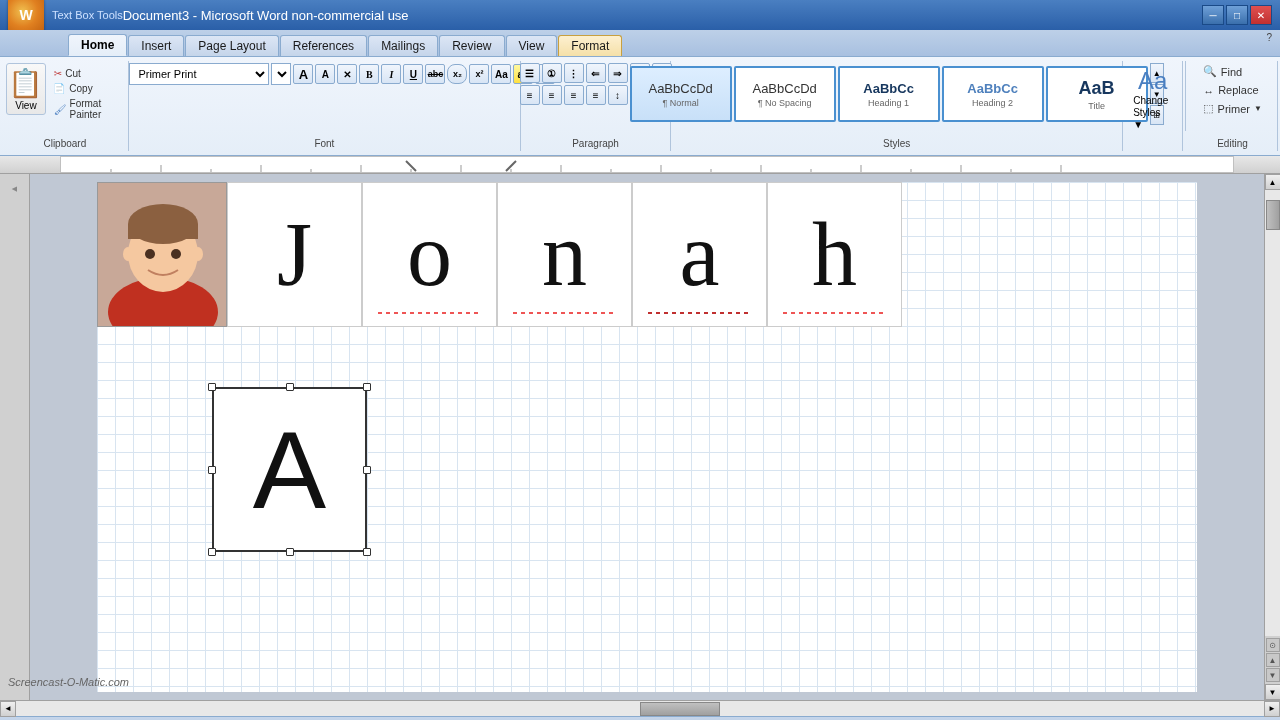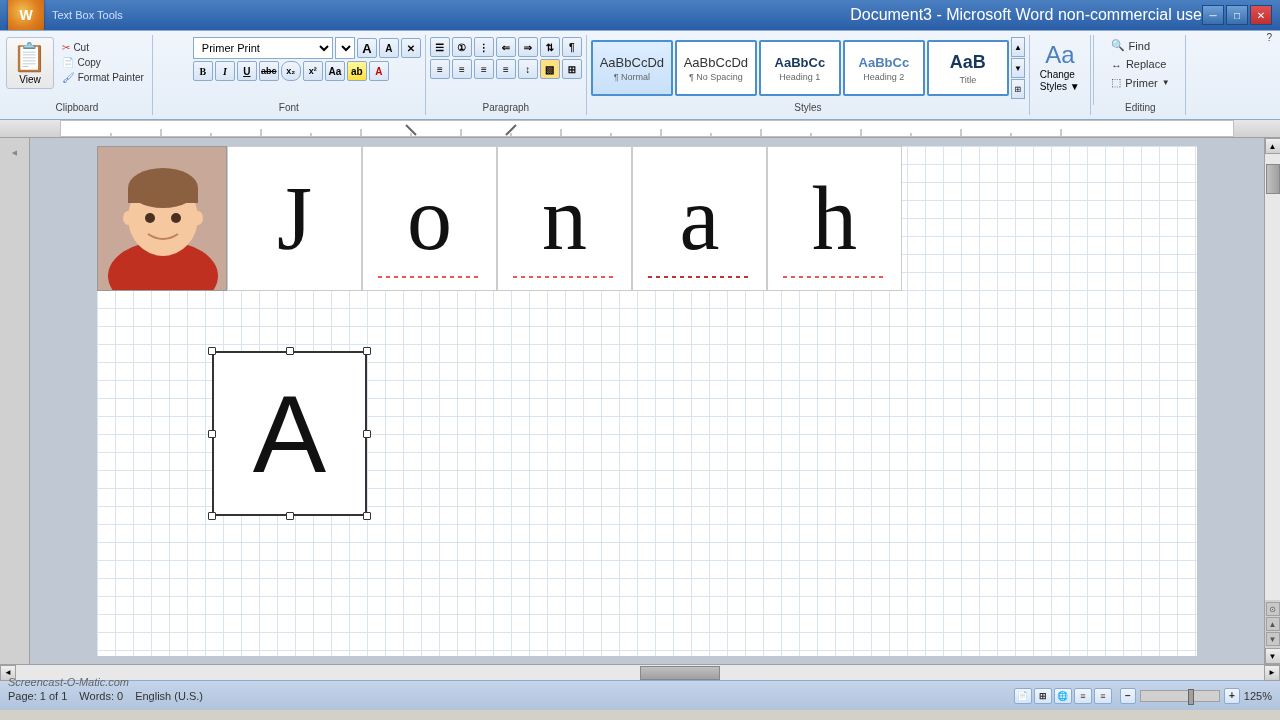--- a/index.html
+++ b/index.html
@@ -10,21 +10,21 @@
       background: linear-gradient(to bottom, #4a7fc1, #2a5fa8);
       height: 30px;
       display: flex;
       align-items: center;
       justify-content: space-between;
       padding: 0 8px;
       color: white;
       font-size: 12px;
     }
     .title-bar-left { display: flex; align-items: center; gap: 8px; }
-    .title-bar-title { flex: 1; text-align: right; font-size: 16px; color: white; }
+    .title-bar-title { flex: 1; text-align: left; font-size: 13px; color: white; }
     .title-bar-controls { display: flex; gap: 2px; }
     .title-btn {
       width: 22px; height: 20px; background: linear-gradient(to bottom, #6fa0d8, #3a6fac);
       border: 1px solid #1a4a88; color: white; font-size: 10px; cursor: pointer;
       display: flex; align-items: center; justify-content: center;
     }
     .title-btn.close { background: linear-gradient(to bottom, #e05050, #c03030); }
 
     
     .ribbon {
@@ -109,21 +109,21 @@
       align-items: center;
       justify-content: center;
       font-size: 10px;
     }
     .small-btn {
       font-size: 10px; color: #333; cursor: pointer; padding: 1px 4px;
       display: flex; align-items: center; gap: 3px;
     }
 
     
-    .font-controls { display: flex; flex-direction: column; gap: 2px; padding-left: 36px; }
+    .font-controls { display: flex; flex-direction: row; gap: 2px; padding-left: 36px; }
     .font-row1 { display: flex; align-items: center; gap: 2px; }
     .font-select {
       width: 140px; height: 22px; font-size: 11px;
       border: 1px solid #8aabcf; background: white; padding: 0 4px;
     }
     .size-select {
       width: 20px; height: 22px; font-size: 11px;
       border: 1px solid #8aabcf; background: white; padding: 0 4px; text-align: center;
     }
     .icon-btn {
@@ -417,21 +417,21 @@
       align-items: center;
     }
     .style-item {
       border: 2px solid #4a90d0;
       background: white;
       cursor: pointer;
       display: flex;
       flex-direction: column;
       align-items: center;
       justify-content: center;
-      width: 82px;
+      width: 102px;
       height: 56px;
       border-radius: 2px;
       font-size: 11px;
       padding: 2px;
     }
     .style-item.normal-style {
       background: linear-gradient(to bottom, #ddeeff, #c8e0f8);
     }
     .style-name {
       font-size: 9px;
@@ -491,20 +491,30 @@
   </div>
   <div class="title-bar-title">Document3 - Microsoft Word non-commercial use</div>
   <div class="title-bar-controls">
     <div class="title-btn">─</div>
     <div class="title-btn">□</div>
     <div class="title-btn close">✕</div>
   </div>
 </div>
 
 <div class="ribbon">
+  <div class="tabs-row">
+    <div class="tab active">Home</div>
+    <div class="tab">Insert</div>
+    <div class="tab">Page Layout</div>
+    <div class="tab">References</div>
+    <div class="tab">Mailings</div>
+    <div class="tab">Review</div>
+    <div class="tab">View</div>
+    <div class="tab tab-format">Format</div>
+  </div>
 
   <div class="ribbon-content">
 
     <div class="ribbon-group" style="min-width:80px;">
       <div class="ribbon-group-content">
         <div style="display:flex; gap:4px;">
           <div class="paste-btn">
             <div style="font-size:28px; color:#4a7fc1;">📋</div>
             <div style="font-size:10px;">View</div>
           </div>

